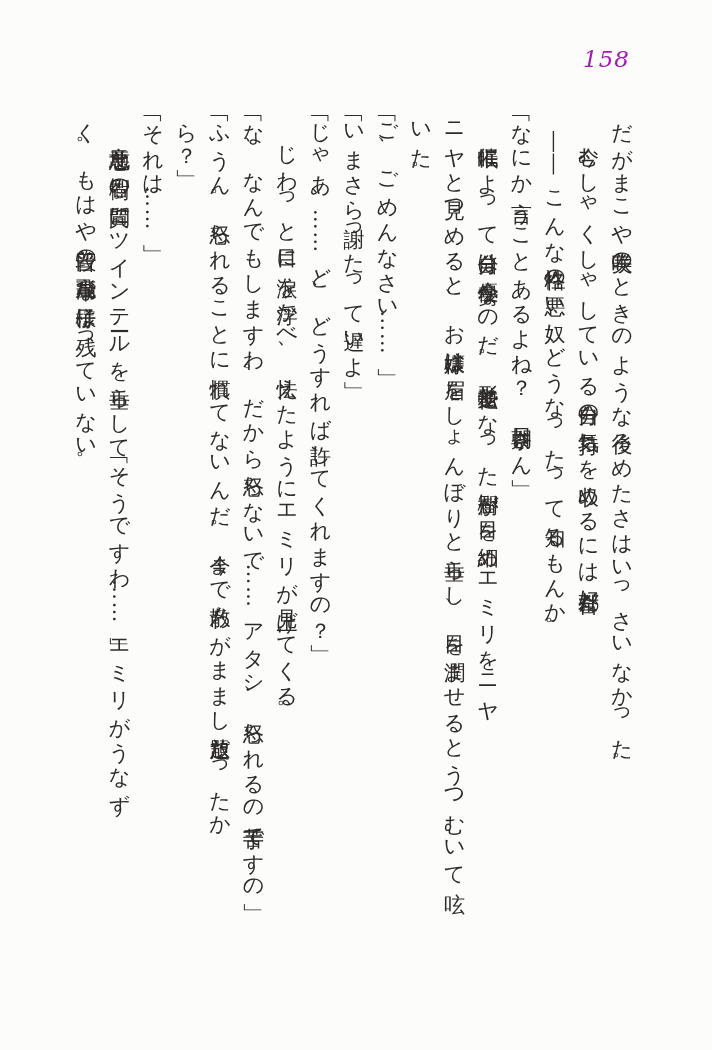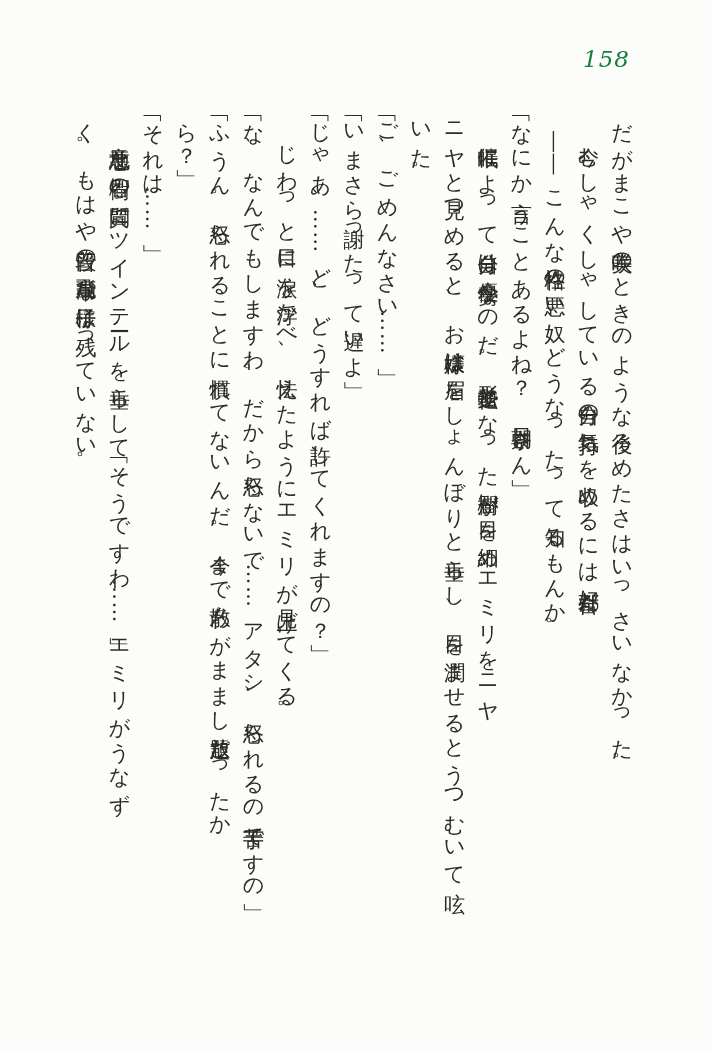--- a/index.html
+++ b/index.html
@@ -42,15 +42,15 @@
     height: 100%;
   }
   .text-line.indent {
     text-indent: 22.5px;
   }
 </style>
 </head>
 <body>
 
 <div class="book-page" style="background: rgb(252, 252, 251); color: rgb(44, 43, 41);">
-  <div class="page-number" style="color: #15803d;">158</div>
+  <div class="page-number" style="color: #a21caf;">158</div>
   <div class="text-block"><div class="text-line">だがまこや美咲のときのような後ろめたさはいっさいなかった。</div><div class="text-line indent">今むしゃくしゃしている自分の気持ちを収めるには好都合だ。</div><div class="text-line indent">――こんな性格の悪い奴、どうなったって知るもんか。</div><div class="text-line">「なにか言うことあるよね？　朝日奈さん」</div><div class="text-line indent">催眠によって自分は今優勢なのだ。形勢逆転となった智樹が目を細めエミリをニヤ</div><div class="text-line">ニヤと見つめると、お嬢様は眉をしょんぼりと垂らし、目を潤ませるとうつむいて呟</div><div class="text-line">いた。</div><div class="text-line">「ご、ごめんなさい……」</div><div class="text-line">「いまさら謝ったって遅いよ」</div><div class="text-line">「じゃあ、……ど、どうすれば許してくれますの？」</div><div class="text-line indent">じわっと目に涙を浮かべ、怯えたようにエミリが見上げてくる。</div><div class="text-line">「な、なんでもしますわ。だから怒らないで……アタシ、怒られるの苦手ですの」</div><div class="text-line">「ふうん。怒られることに慣れてないんだ。今まで散々わがままし放題だったか</div><div class="text-line">ら？」</div><div class="text-line">「それは……」</div><div class="text-line indent">意地悪な智樹の質問にツインテールを垂らして「そうですわ……」エミリがうなず</div><div class="text-line">く。もはや普段の高飛車な様子は残っていない。</div></div>
 </div>
 
 </body></html>

